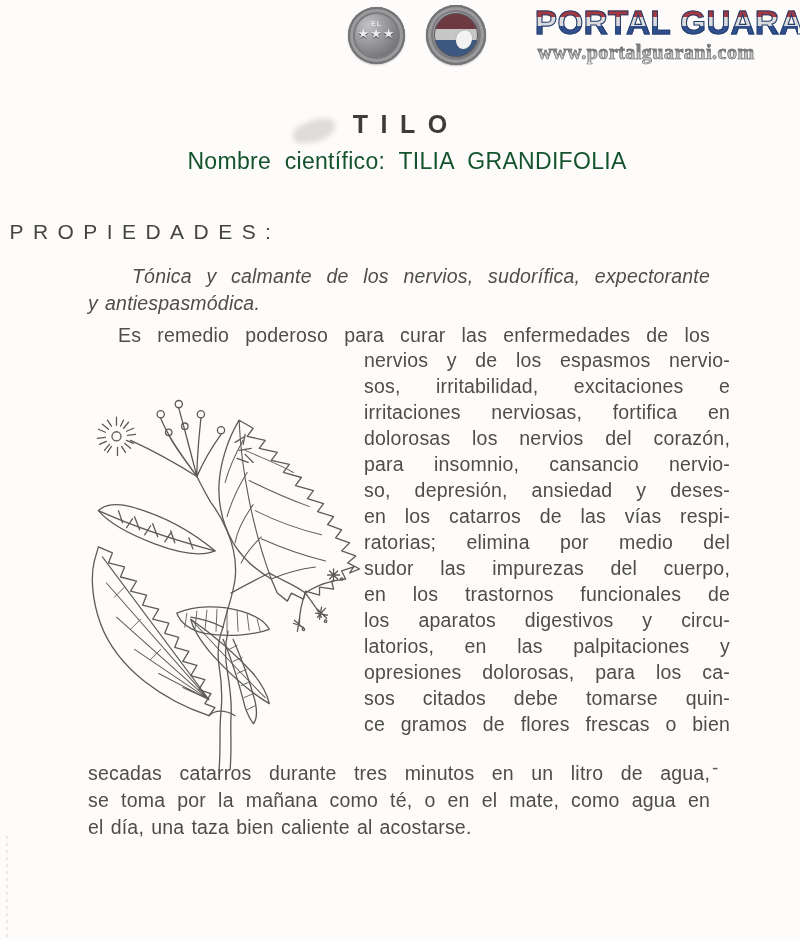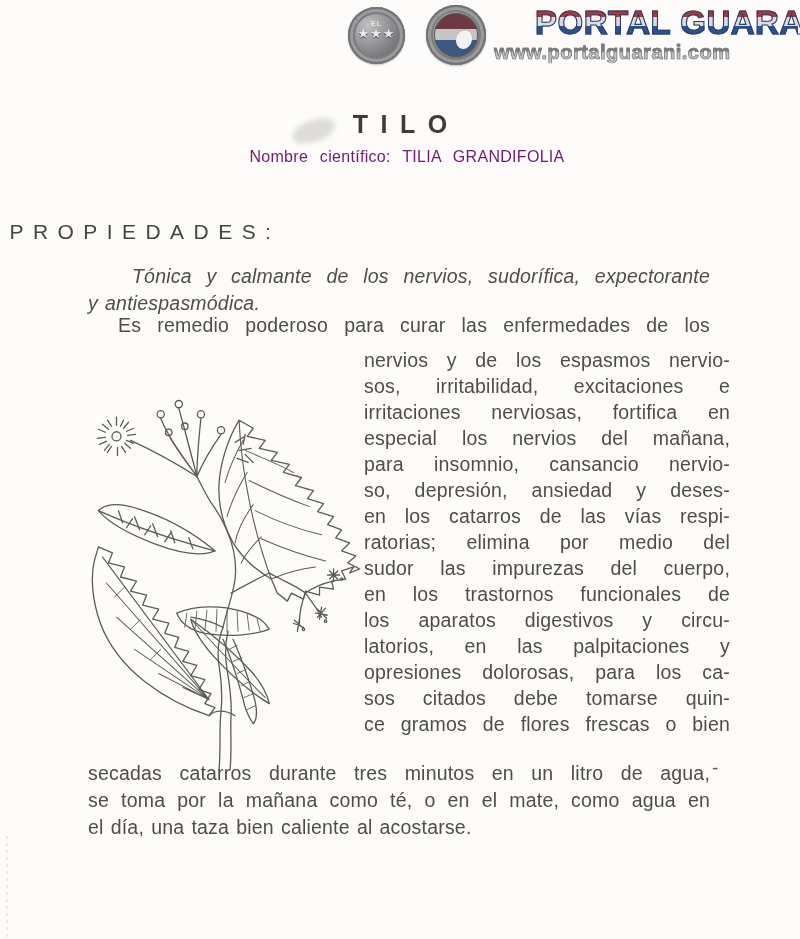--- a/index.html
+++ b/index.html
@@ -23,44 +23,44 @@
   .seal-b .flagmap{position:absolute; inset:8px; border-radius:50%; overflow:hidden;
     background:linear-gradient(180deg,#6e3a42 0 36%, #c6c6c6 36% 62%, #3c5880 62% 100%);
     box-shadow:inset 0 0 0 1px #5a5a5e;}
   .seal-b .map{position:absolute; left:50%; top:38%; width:16px; height:19px; background:#f2f2f2;
     border-radius:58% 42% 55% 45% / 50% 46% 54% 50%; transform:rotate(8deg);
     box-shadow:0 0 1px #777;}
   .brand-text{flex:1 1 auto; margin-left:8px; min-width:0;}
   .brand-name{font-size:33px; line-height:40px; font-weight:800; white-space:nowrap; text-align:right;
     color:#2e4a86; letter-spacing:.5px;
     text-shadow:1px 1px 0 rgba(30,50,90,.35);margin-left:41px;}
-  .brand-url{font-size:20px; line-height:20px; font-weight:700; text-align:left; margin-top:-1px;
-    color:#8f8f8f; letter-spacing:.5px; text-shadow:0 1px 0 #d8d8d8;}
+  .brand-url{font-size:20px; line-height:20px; font-weight:700; text-align:center; margin-top:-1px;
+    color:#8f8f8f; letter-spacing:.5px; text-shadow:0 1px 0 #d8d8d8;font-family:Liberation Serif, serif;}
   @supports (-webkit-background-clip: text){
     .brand-name{
       background:linear-gradient(180deg,#a8383e 0 34%, #dcdcdc 34% 58%, #31508f 58% 100%);
       -webkit-background-clip:text; background-clip:text; color:transparent;
       -webkit-text-stroke:1.1px #263f6e; text-shadow:none;}
     .brand-url{
       background:linear-gradient(180deg,#7c7c7c 0 45%, #c4c4c4 55% 100%);
       -webkit-background-clip:text; background-clip:text; color:transparent;
       -webkit-text-stroke:.7px #767676; text-shadow:none;}
   }
   
   .title{position:absolute; top:110px; left:0; right:0; margin:0; text-align:center;
     font-size:25px; font-weight:700; color:#3e3c38; letter-spacing:.5em; text-indent:.5em;}
   .sci{position:absolute; top:148px; left:0; right:0; text-align:center; padding-left:14px;
-    font-size:16px; color:#701a75; word-spacing:7px; letter-spacing:.3px;}
+    font-size:23px; color:#14532d; word-spacing:7px; letter-spacing:.3px;}
   .heading{position:absolute; top:220px; left:0; right:18px; text-align:left;
     font-size:21px; color:#454440; letter-spacing:.45em; text-indent:.45em; font-weight:400;}
   .para{position:absolute; font-size:19.5px; letter-spacing:.2px; word-spacing:1.5px;}
   .para .line{min-height:1em;}
   .para1{top:263px; left:88px; width:622px; line-height:27px;font-style:italic;}
   .para1 .line:first-child{padding-left:44px; text-align:justify; text-align-last:justify;}
-  .intro{top:312px; left:88px; width:622px; line-height:27px;
+  .intro{top:322px; left:88px; width:622px; line-height:27px;
     text-indent:30px; text-align:justify; text-align-last:justify;}
   .col{top:347px; left:364px; width:366px; line-height:26px;}
   .col .line{text-align:justify; text-align-last:justify;}
   .tail{top:760px; left:88px; width:622px; line-height:27px;}
   .tail .line{text-align:justify; text-align-last:justify;}
   .tail .line:last-child{text-align:left; text-align-last:left;}
   
   .smudge{position:absolute; left:292px; top:120px; width:44px; height:22px;
     background:#b9b7b2; opacity:.45; filter:blur(2.5px);
     border-radius:62% 38% 55% 45%/55% 45% 60% 40%; transform:rotate(-14deg);}
@@ -161,21 +161,21 @@
       <circle cx="268" cy="198" r="1.2"></circle>
         <circle cx="252" cy="240" r="1.2"></circle>
         <circle cx="230" cy="248" r="1.2"></circle>
     </g>
   </svg>
 
   <div class="para col">
       <div class="line">nervios y de los espasmos nervio-</div>
       <div class="line">sos, irritabilidad, excitaciones e</div>
       <div class="line">irritaciones nerviosas, fortifica en</div>
-      <div class="line">especial los nervios del mañana,</div>
+      <div class="line">dolorosas los nervios del corazón,</div>
       <div class="line">para insomnio, cansancio nervio-</div>
       <div class="line">so, depresión, ansiedad y deses-</div>
       <div class="line">en los catarros de las vías respi-</div>
       <div class="line">ratorias; elimina por medio del</div>
       <div class="line">sudor las impurezas del cuerpo,</div>
       <div class="line">en los trastornos funcionales de</div>
       <div class="line">los aparatos digestivos y circu-</div>
       <div class="line">latorios, en las palpitaciones y</div>
       <div class="line">opresiones dolorosas, para los ca-</div>
       <div class="line">sos citados debe tomarse quin-</div>

